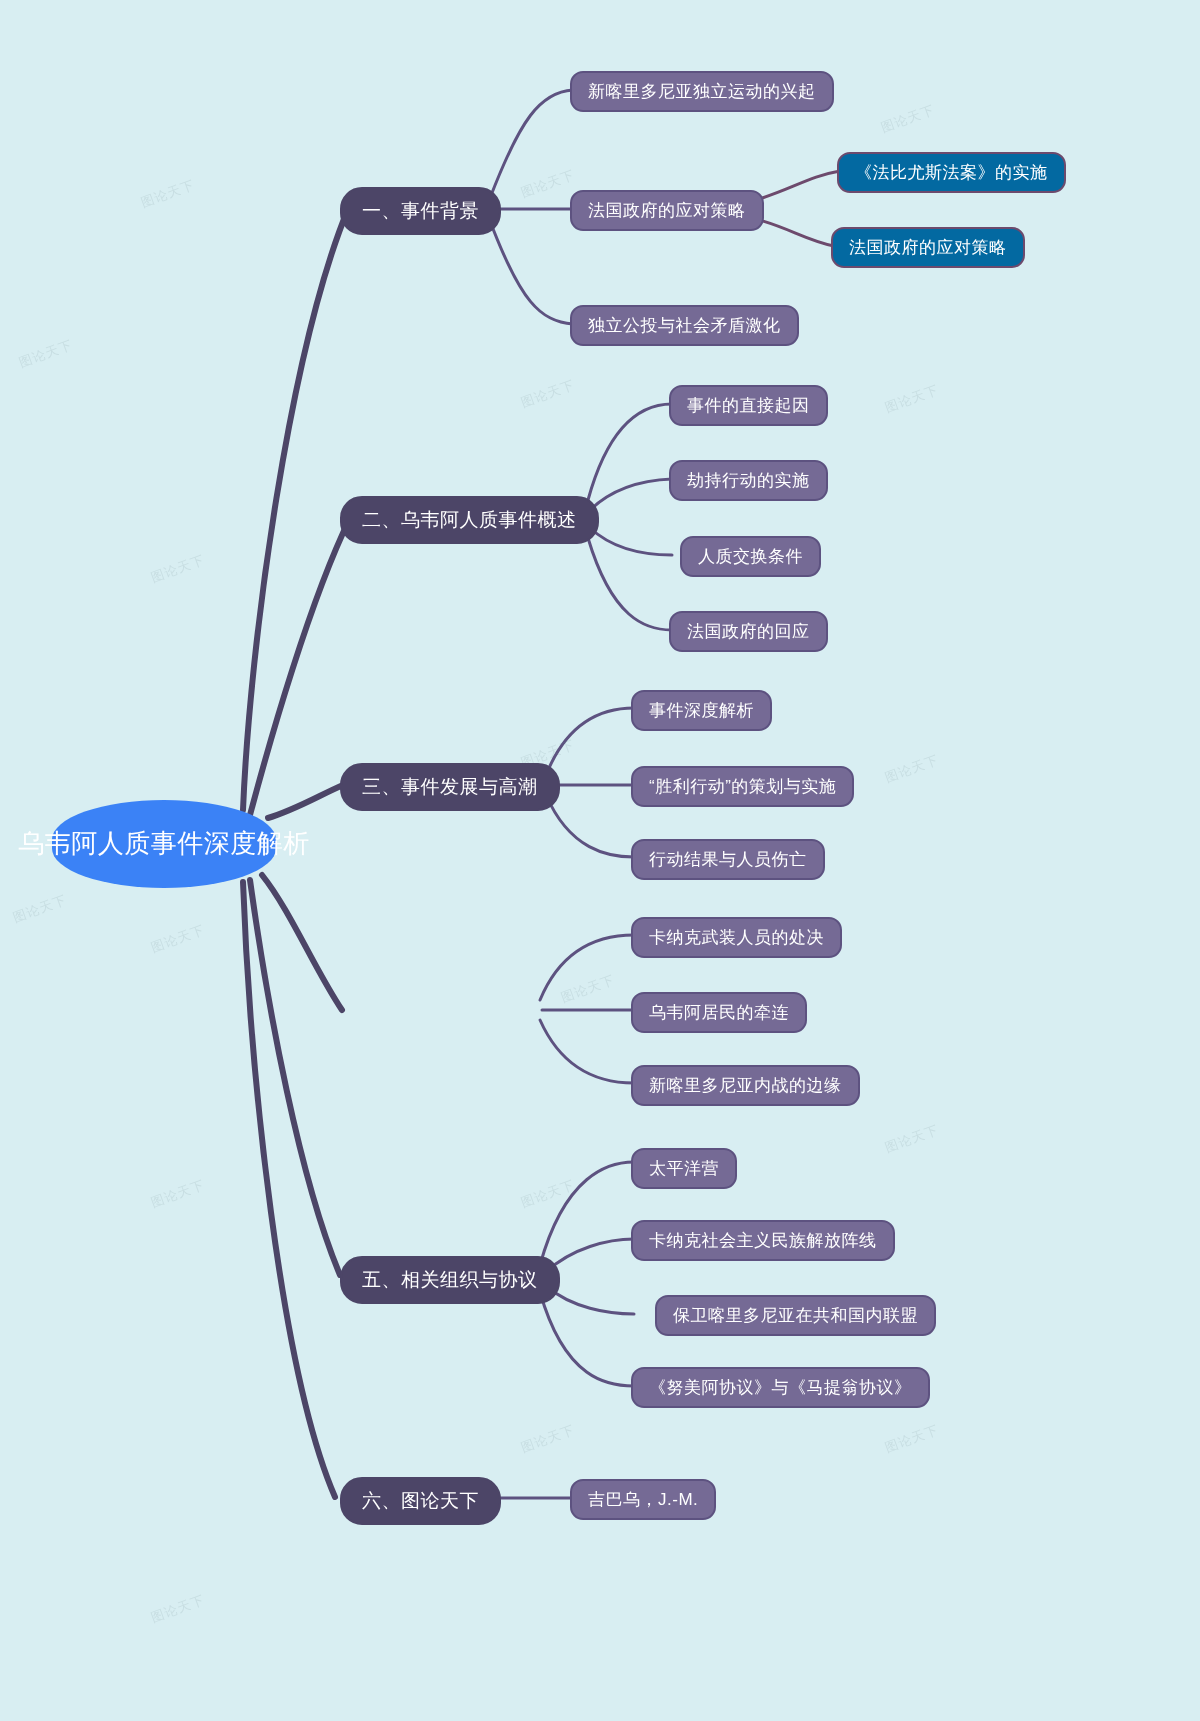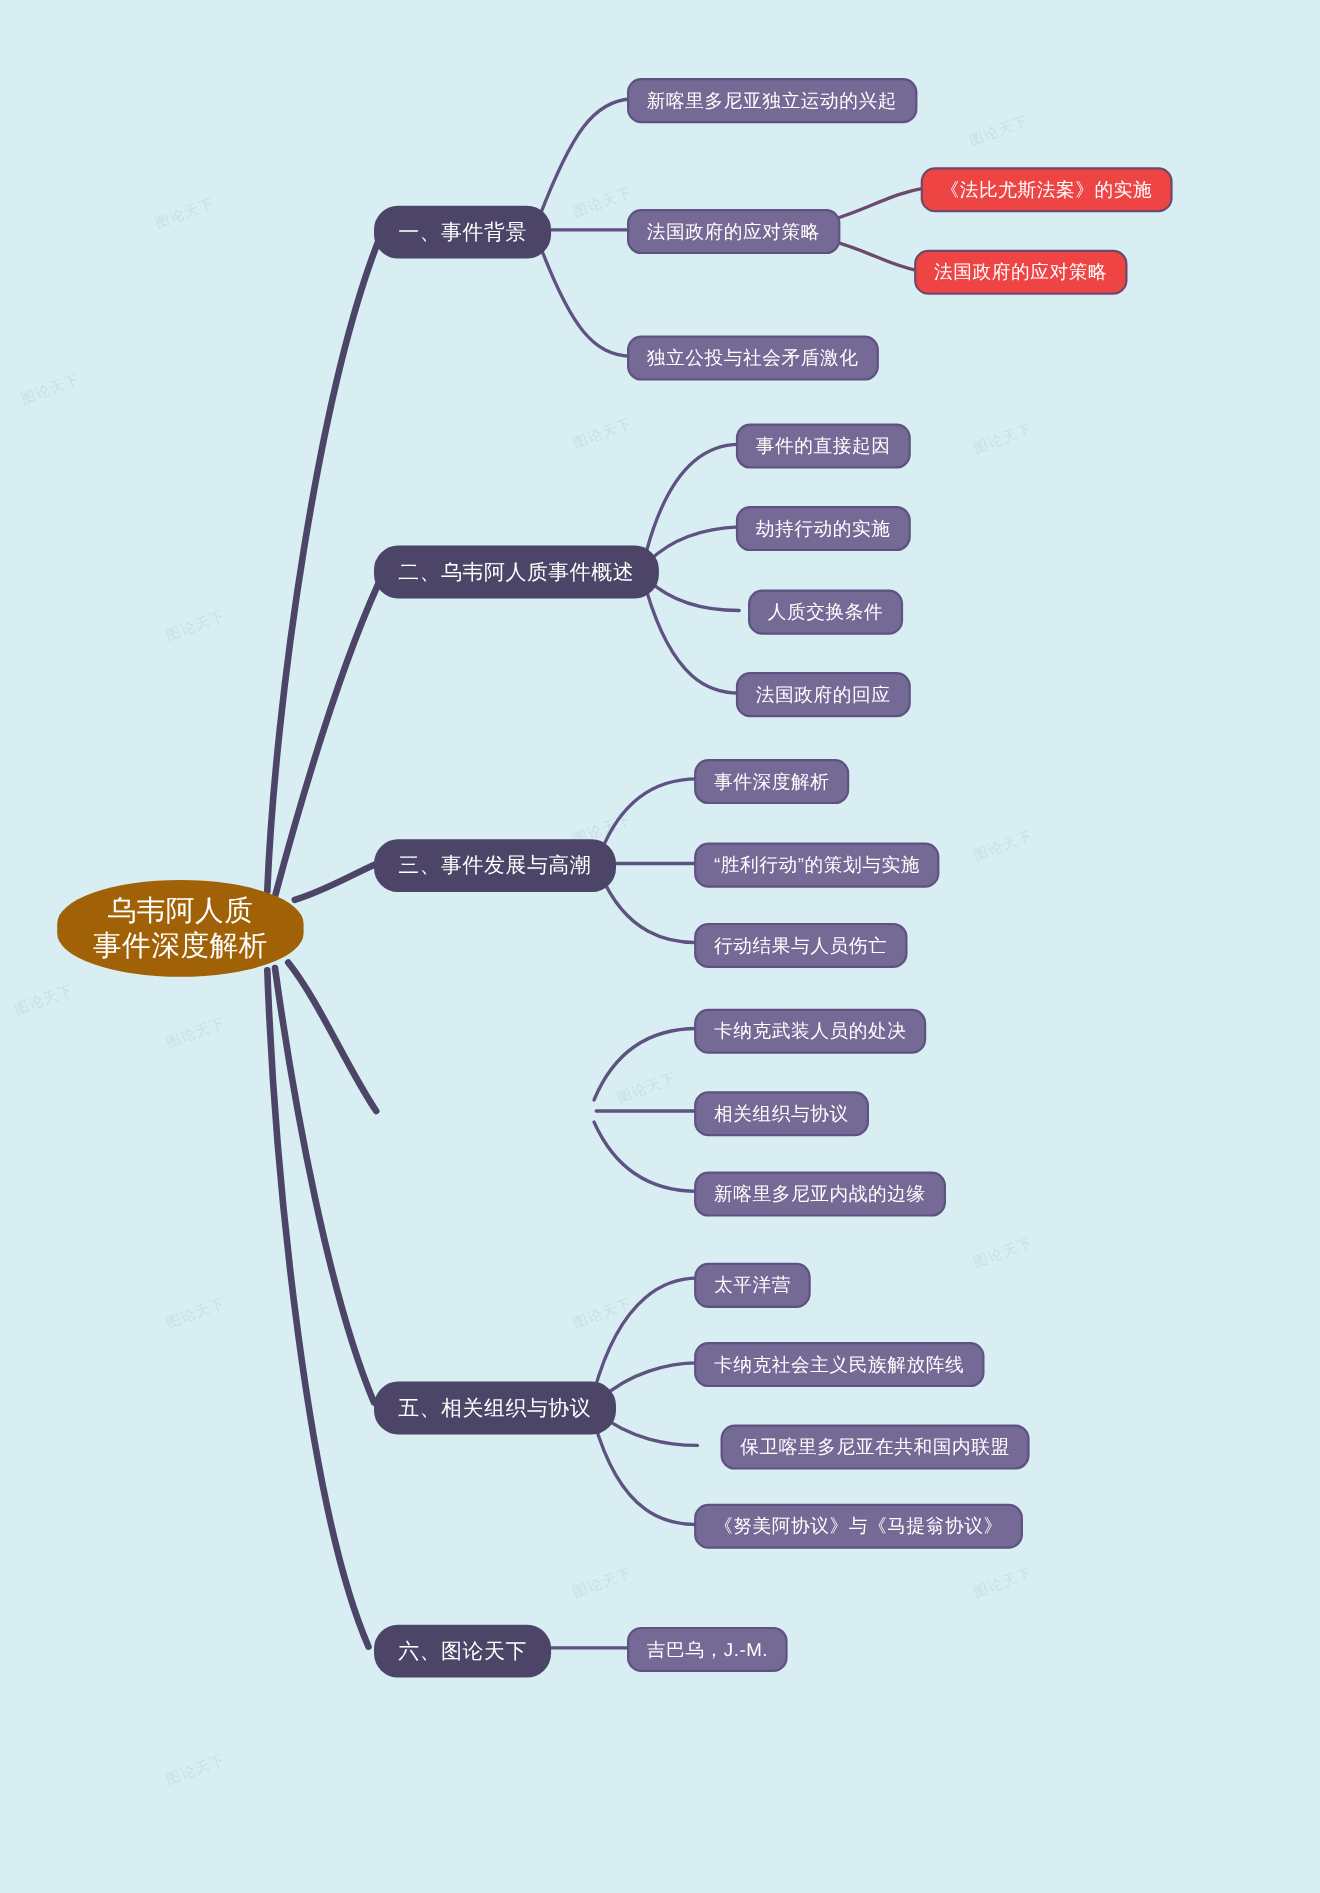--- a/index.html
+++ b/index.html
@@ -15,26 +15,26 @@
   .node{
     position:absolute;
     display:flex;align-items:center;justify-content:center;
     box-sizing:border-box;
     color:#ffffff;
     white-space:nowrap;
     letter-spacing:.5px;
   }
   
   .n-root{
-    background:#a16207;
+    background:#3b82f6;
     border-radius:50%/45%;
     font-size:26px;
     line-height:1.22;
     text-align:center;
-    flex-direction:column;
+    flex-direction:row;
     padding:14px 22px;
     font-weight:400;
   }
   .n-root span{display:block;}
   
   .n-l1{
     background:#4c4567;
     border:2px solid #4c4567;
     border-radius:22px;
     font-size:19px;
@@ -44,21 +44,21 @@
   
   .n-l2{
     background:#756a95;
     border:2px solid #5d5280;
     border-radius:13px;
     font-size:17px;
     padding:7px 16px;
   }
   
   .n-l3{
-    background:#ef4444;
+    background:#0369a1;
     border:2px solid #6d4a6d;
     border-radius:13px;
     font-size:17px;
     padding:7px 16px;
   }
   .wm{
     position:absolute;
     color:rgba(120,140,150,.16);
     font-size:13px;
     transform:rotate(-20deg);
@@ -179,21 +179,21 @@
     <span>“胜利行动”的策划与实施</span>
   </div>
   <div class="node n-l2" style="left:631px;top:839px;">
     <span>行动结果与人员伤亡</span>
   </div>
 
   <div class="node n-l2" style="left:631px;top:917px;">
     <span>卡纳克武装人员的处决</span>
   </div>
   <div class="node n-l2" style="left:631px;top:992px;">
-    <span>相关组织与协议</span>
+    <span>乌韦阿居民的牵连</span>
   </div>
   <div class="node n-l2" style="left:631px;top:1065px;">
     <span>新喀里多尼亚内战的边缘</span>
   </div>
 
   <div class="node n-l1" style="left:340px;top:1256px;">
     <span>五、相关组织与协议</span>
   </div>
   <div class="node n-l2" style="left:631px;top:1148px;">
     <span>太平洋营</span>

